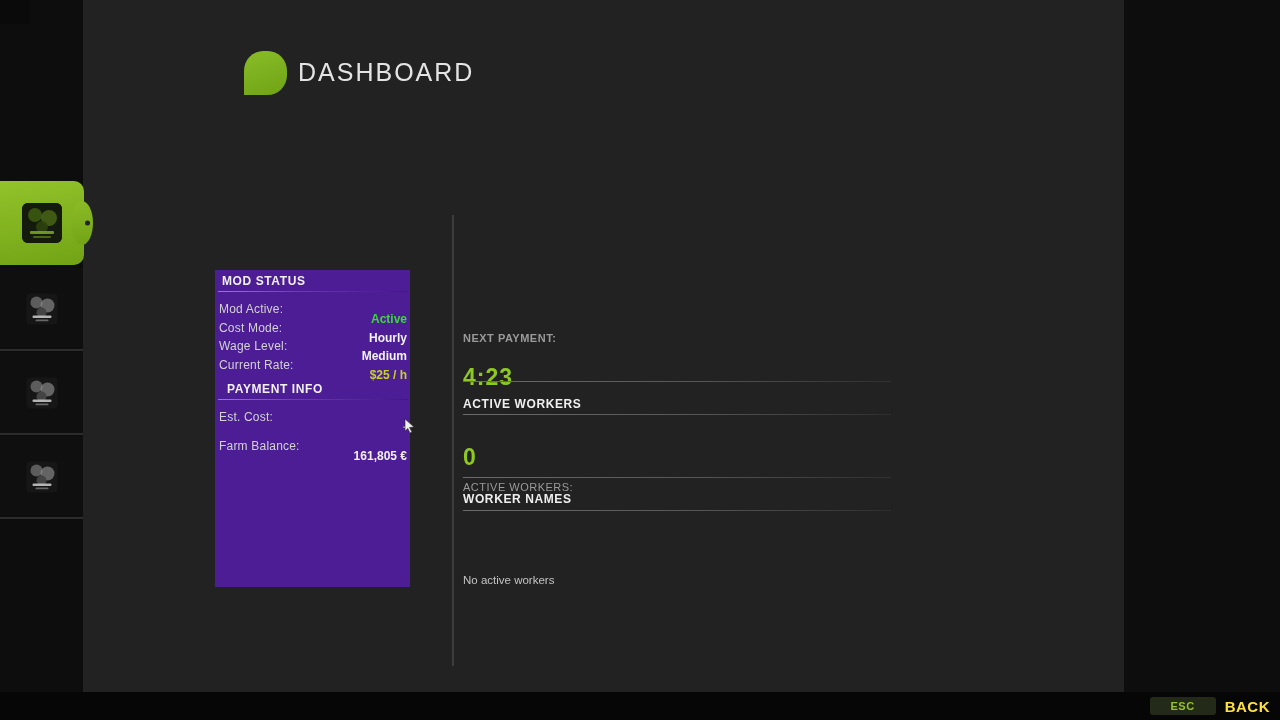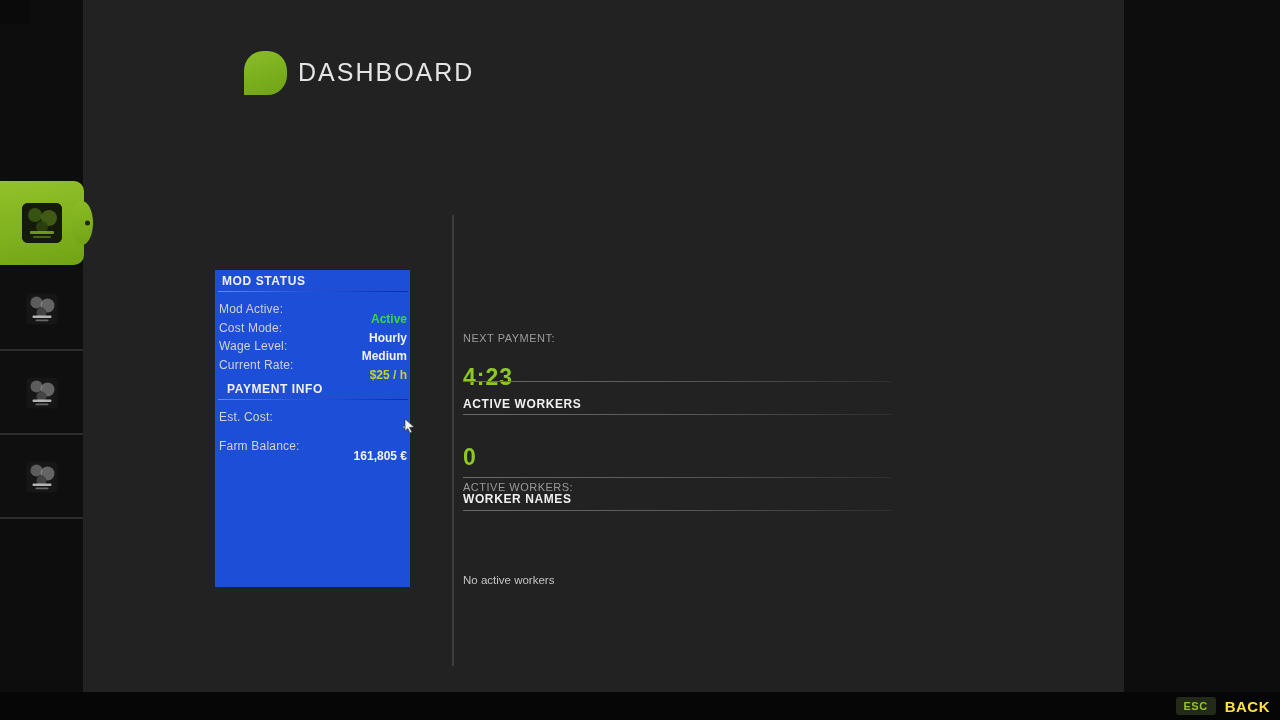--- a/index.html
+++ b/index.html
@@ -53,21 +53,21 @@
     border-radius: 45% 45% 45% 0;
   }
   .page-title {
     position: absolute; left: 298px; top: 58px;
     font-size: 25px; font-weight: 500; letter-spacing: 2px; color: #e4e4e4;
   }
 
   
   .left-panel {
     position: absolute; left: 215px; top: 270px; width: 195px; height: 317px;
-    background: #1d4ed8;
+    background: #4c1d95;
   }
   .panel-header {
     position: absolute; left: 7px;
     font-size: 12px; font-weight: bold; letter-spacing: .6px; color: #f0f0f0;
   }
   .panel-underline {
     position: absolute; left: 3px; width: 190px; height: 1px;
     background: linear-gradient(90deg, #8c8c8c, #5a5a5a 40%, #303030);
   }
   .info-row {
@@ -111,21 +111,21 @@
   
   .footer {
     position: absolute; left: 0; top: 692px; width: 1280px; height: 28px;
     background: #060606;
     display: flex; align-items: center; justify-content: flex-end;
     padding-right: 10px; gap: 9px;
   }
   .esc-key {
     background: #232a18; color: var(--esc-green);
     font-size: 11px; font-weight: bold; letter-spacing: .5px;
-    padding: 3px 8px; border-radius: 3px;
+    padding: 3px 21px; border-radius: 3px;
   }
   .back-label { color: #fde047; font-size: 15px; font-weight: bold; letter-spacing: .5px; }
 </style>
 </head>
 <body>
 
 <div class="screen">
 
   <div class="sidebar">
     <div class="corner-sq"></div>
@@ -218,21 +218,21 @@
       <span class="val yellow">-</span>
     </div>
     <div class="info-row" style="top: 168px;">
       <span class="lbl">Farm Balance:</span>
       <span class="val">161,805 €</span>
     </div>
   </div>
 
   <div class="v-divider"></div>
 
-  <div class="r-label" style="top: 332px;">NEXT PAYMENT:</div>
+  <div class="r-label" style="top: 332px; font-weight: bold;">NEXT PAYMENT:</div>
   <div class="r-big" style="top: 342px;">4:23</div>
 
   <div class="h-line" style="top: 381px;"></div>
 
   <div class="r-header" style="top: 397px;">ACTIVE WORKERS</div>
   <div class="h-line" style="top: 414px;"></div>
 
   <div class="r-big" style="top: 422px;">0</div>
 
   <div class="r-label" style="top: 481px;">ACTIVE WORKERS:</div>

